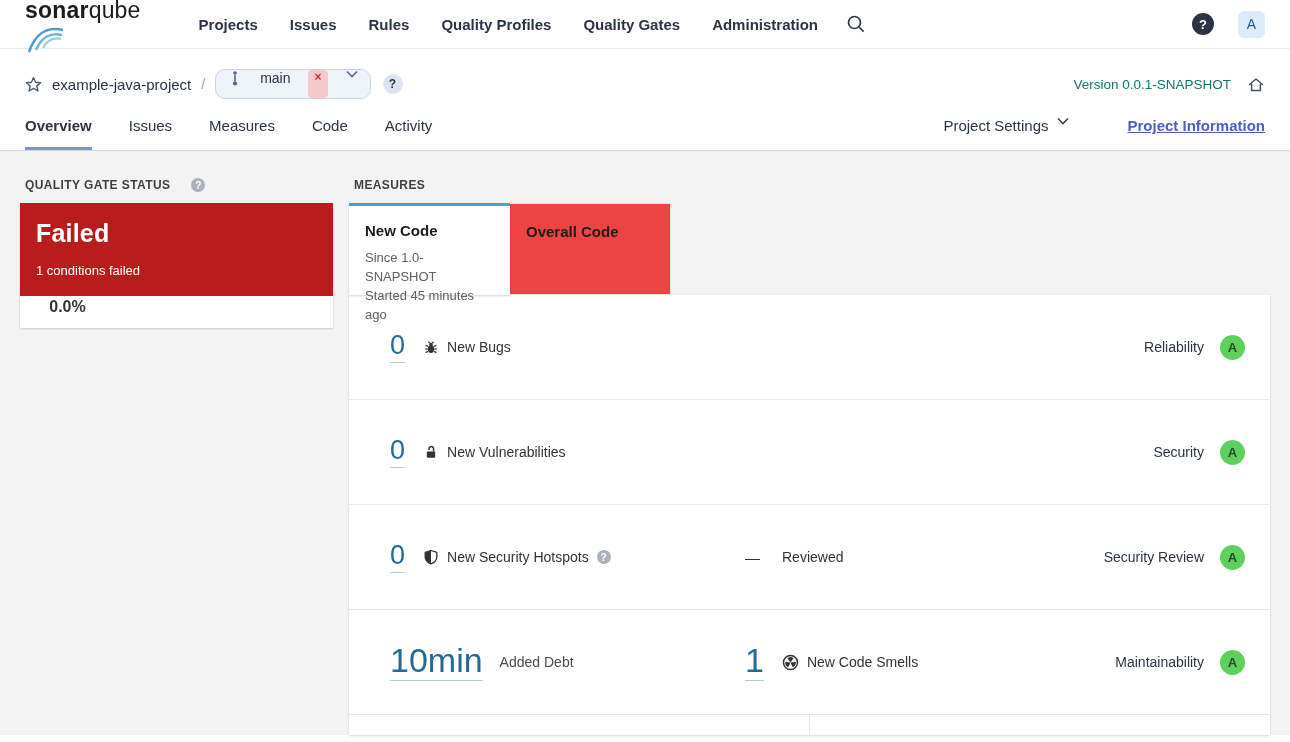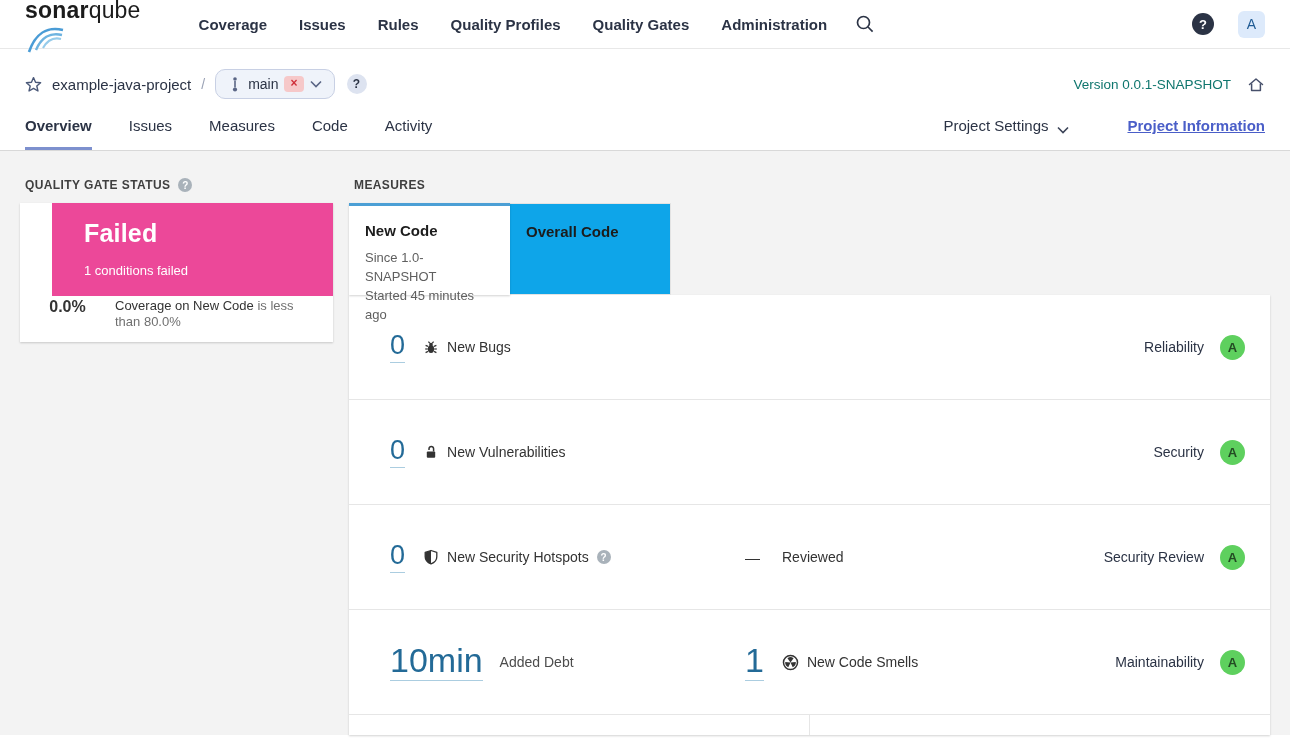--- a/index.html
+++ b/index.html
@@ -24,68 +24,68 @@
   .avatar { width:27px; height:27px; border-radius:6px; background:#ddeafb; color:#1f5b94;
             font-size:14px; display:flex; align-items:center; justify-content:center;
             cursor:pointer; }
 
   
   .proj-header { background:#fff; border-bottom:1px solid #d8d8d8; padding:18px 25px 0 25px; }
   .crumb-row { display:flex; align-items:center; height:34px; }
   .fav { display:flex; align-items:center; margin-right:10px; cursor:pointer; }
   .proj-name { font-size:15px; color:#2b3345; cursor:pointer; }
   .crumb-sep { color:#9aa2b5; margin:0 10px; font-size:14px; }
-  .branch-pill { display:flex; align-items:center; gap:6px; height:30px; padding:0 12px;
+  .branch-pill { display:flex; gap:18px; height:30px; padding:0 12px;
                  background:#eff3fa; border:1px solid #c8d0e4; border-radius:10px; cursor:pointer; }
   .branch-name { font-size:14px; color:#2b3345; }
   .qg-x { background:#f6c8c9; color:#cf2e39; font-size:12px; font-weight:700;
           padding:1px 6px 2px; border-radius:4px; line-height:13px; }
   .pill-help { width:20px; height:20px; border-radius:50%; background:#dde3f0; color:#2b3345;
                font-size:12px; font-weight:700; display:flex; align-items:center;
                justify-content:center; margin-left:12px; cursor:pointer; }
   .crumb-right { margin-left:auto; display:flex; align-items:center; gap:16px; }
   .version { font-size:13.5px; color:#0f766e; }
   .home-btn { display:flex; cursor:pointer; }
 
   .tabs-row { display:flex; align-items:center; margin-top:10px; }
   .tabs { display:flex; gap:37px; }
   .tab { font-size:15px; color:#2b3345; padding:6px 0 13px; border-bottom:3px solid transparent;
          cursor:pointer; }
   .tab.active { font-weight:700; border-bottom-color:#7d90ce; }
   .tabs-right { margin-left:auto; display:flex; align-items:center; gap:58px; padding-bottom:10px; }
-  .proj-settings { display:flex; align-items:flex-end; gap:9px; font-size:15px; cursor:pointer; }
+  .proj-settings { display:flex; align-items:flex-start; gap:9px; font-size:15px; cursor:pointer; }
   .proj-info { font-size:15px; font-weight:700; color:#4a5ec8; text-decoration:underline;
                cursor:pointer; }
 
   
   .content { height:584px; background:#f3f3f3; padding:27px 20px 0;
              display:grid; grid-template-columns:313px 1fr; column-gap:16px; }
-  .section-title { display:flex; align-items:center; gap:8px; font-size:12px; font-weight:700;
+  .section-title { display:flex; align-items:center; gap:21px; font-size:12px; font-weight:700;
                    color:#3f3f3f; letter-spacing:.4px; margin:0 0 11px 5px; height:14px; }
   .q-icon { width:14px; height:14px; border-radius:50%; background:#a9b2ba; color:#fff;
             font-size:10px; font-weight:700; display:flex; align-items:center;
             justify-content:center; cursor:pointer; flex:0 0 auto; }
   .panel { background:#fff; box-shadow:0 1px 2px rgba(0,0,0,.18); }
 
   
-  .qg-banner { background:#ec4899; color:#fff; padding:16px 32px 18px;margin-left:32px; }
+  .qg-banner { background:#b91c1c; color:#fff; padding:16px 16px 18px; }
   .qg-status { font-size:25px; font-weight:700; letter-spacing:.2px; }
   .qg-conditions { font-size:13px; margin-top:15px; }
   .qg-cond-row { display:flex; align-items:flex-start; padding:2px 14px 12px 0; }
   .qg-cond-value { width:95px; text-align:center; font-size:16px; font-weight:700; color:#333;
                    flex:0 0 auto; }
   .qg-cond-text { font-size:13px; line-height:16px; color:#707070; width:210px; }
   .qg-cond-text .metric { color:#333; }
 
   
   .m-tabs { display:flex; }
   .m-tab { width:161px; height:92px; padding:19px 16px 0; cursor:pointer; }
   .m-tab.active { background:#fff; border-top:3px solid #4b9fd5; padding-top:16px;
                   box-shadow:0 1px 2px rgba(0,0,0,.18); position:relative; z-index:1; }
-  .m-tab.inactive { background:#0ea5e9; border:1px solid #e3e3e3; border-left:none; }
+  .m-tab.inactive { background:#ef4444; border:1px solid #e3e3e3; border-left:none; }
   .m-tab-title { font-size:15px; font-weight:700; color:#1c1c1c; }
   .m-tab-sub { font-size:13px; color:#5f5f5f; margin-top:9px; line-height:19px; }
   .m-body { background:#fff; box-shadow:0 1px 2px rgba(0,0,0,.18); }
   .m-row { height:105px; display:flex; align-items:center; padding:0 25px 0 41px;
            border-bottom:1px solid #e6e6e6; }
   .m-primary { display:flex; align-items:center; width:355px; flex:0 0 auto; }
   .m-secondary { display:flex; align-items:center; }
   .big-num { font-size:27px; color:#236a97; line-height:1.05; padding-bottom:2px;
              border-bottom:1px solid #abcde0; cursor:pointer; }
   .big-num.xl { font-size:34px; }
@@ -110,21 +110,21 @@
 <div class="navbar">
   <div class="logo">
     <div class="logo-text"><b>sonar</b><span>qube</span></div>
     <svg class="logo-swoosh" width="38" height="32" viewBox="0 0 38 32">
       <path d="M2 31 C 8 13, 20 5, 36 9" stroke="#4a9cd6" stroke-width="2.6" fill="none"></path>
       <path d="M9 29 C 14 17, 23 11, 35 14" stroke="#6db3e0" stroke-width="2.4" fill="none"></path>
       <path d="M16 27 C 20 20, 26 16, 34 18" stroke="#96cbea" stroke-width="2.2" fill="none"></path>
     </svg>
   </div>
   <div class="nav-links">
-    <span class="nav-link">Coverage</span>
+    <span class="nav-link">Projects</span>
     <span class="nav-link">Issues</span>
     <span class="nav-link">Rules</span>
     <span class="nav-link">Quality Profiles</span>
     <span class="nav-link">Quality Gates</span>
     <span class="nav-link">Administration</span>
   </div>
   <div class="search-btn">
     <svg width="20" height="20" viewBox="0 0 20 20">
       <circle cx="8.5" cy="8.5" r="6" stroke="#2b3345" stroke-width="1.7" fill="none"></circle>
       <line x1="13" y1="13" x2="17.6" y2="17.6" stroke="#2b3345" stroke-width="1.7"></line>
@@ -202,24 +202,20 @@
           <span>?</span>
         </span>
     </div>
     <div class="panel">
       <div class="qg-banner">
         <div class="qg-status">Failed</div>
         <div class="qg-conditions">1 conditions failed</div>
       </div>
       <div class="qg-cond-row">
         <div class="qg-cond-value">0.0%</div>
-        <div class="qg-cond-text">
-          <span class="metric">Coverage on New Code</span>
-          <span>is less than 80.0%</span>
-        </div>
       </div>
     </div>
   </div>
 
   <div>
     <div class="section-title">
       <span>MEASURES</span>
     </div>
 
     <div class="m-tabs">

